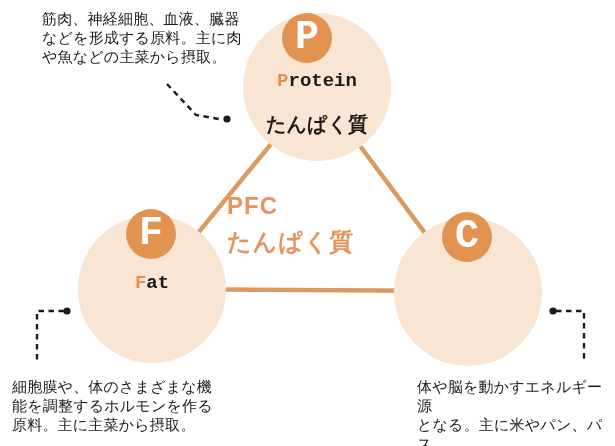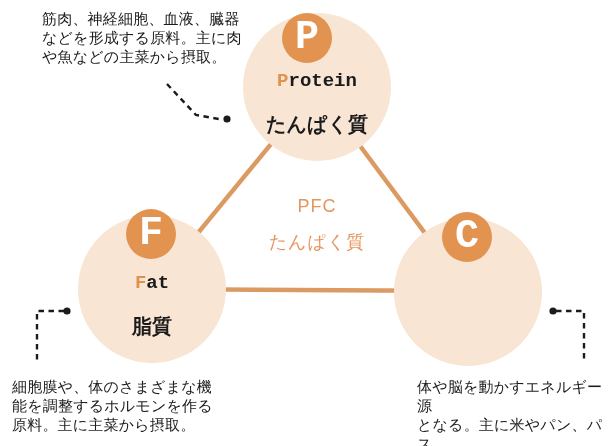--- a/index.html
+++ b/index.html
@@ -30,22 +30,22 @@
     margin-top:55px;font-family:Liberation Mono, monospace;font-weight:bold;
     font-size:19px;line-height:26px;color:var(--annotation-text,#1B1B1B);white-space:nowrap;
   }
   .en .init{color:var(--initial-letter,#E0924D);}
   .jp{
     margin-top:16px;font-weight:bold;font-size:20px;line-height:28px;
     color:var(--annotation-text,#1B1B1B);white-space:nowrap;
   }
   .center-label{
     position:absolute;left:227px;top:188px;width:180px;z-index:3;
-    text-align:center;color:var(--center-text,#E6945C);
-    font-size:18px;line-height:36px;font-weight:400;letter-spacing:1px;
+    color:var(--center-text,#E6945C);
+    font-size:24px;line-height:36px;font-weight:700;letter-spacing:1px;
   }
   .note{
     position:absolute;z-index:3;font-size:15px;line-height:19px;font-weight:500;
     color:var(--annotation-text,#1B1B1B);white-space:pre-line;letter-spacing:0.2px;
   }
   .note-protein{left:42px;top:9px;width:210px;}
   .note-fat{left:12px;top:377px;width:210px;}
   .note-carbohydrate{left:417px;top:377px;width:200px;}
 </style>
 </head>
@@ -79,21 +79,20 @@
     </div>
     <div class="en"><span class="init">P</span><span>rotein</span></div>
     <div class="jp">たんぱく質</div>
   </div>
 
   <div class="circle circle-fat">
     <div class="badge">
       <span>F</span>
     </div>
     <div class="en"><span class="init">F</span><span>at</span></div>
-    <div class="jp">脂質</div>
   </div>
 
   <div class="circle circle-carbohydrate">
     <div class="badge">
       <span>C</span>
     </div>
   </div>
 
   <div class="center-label">
     <div>PFC</div>

